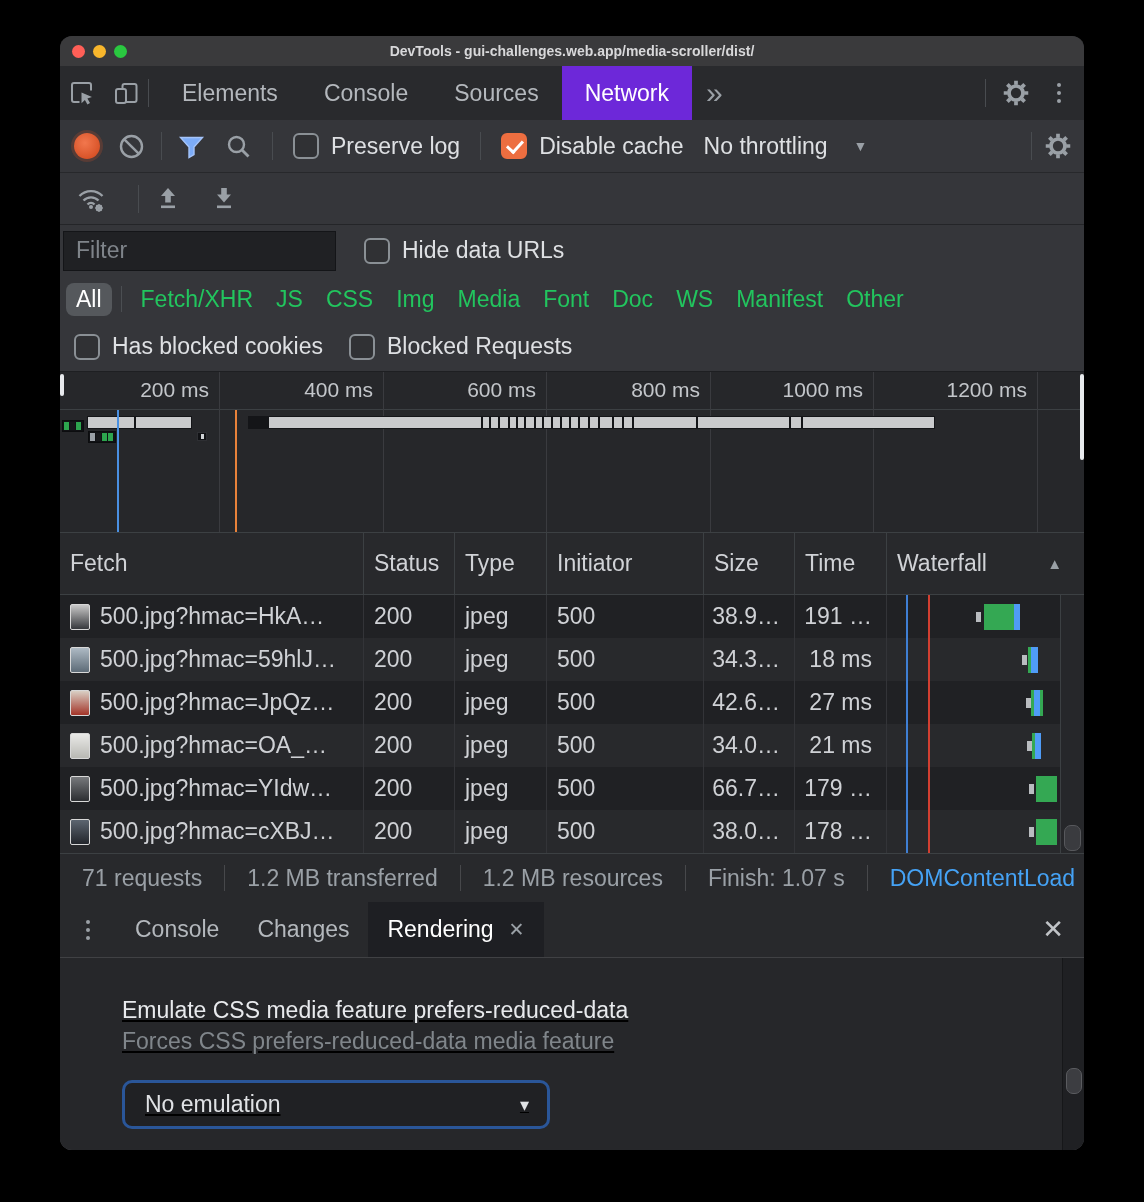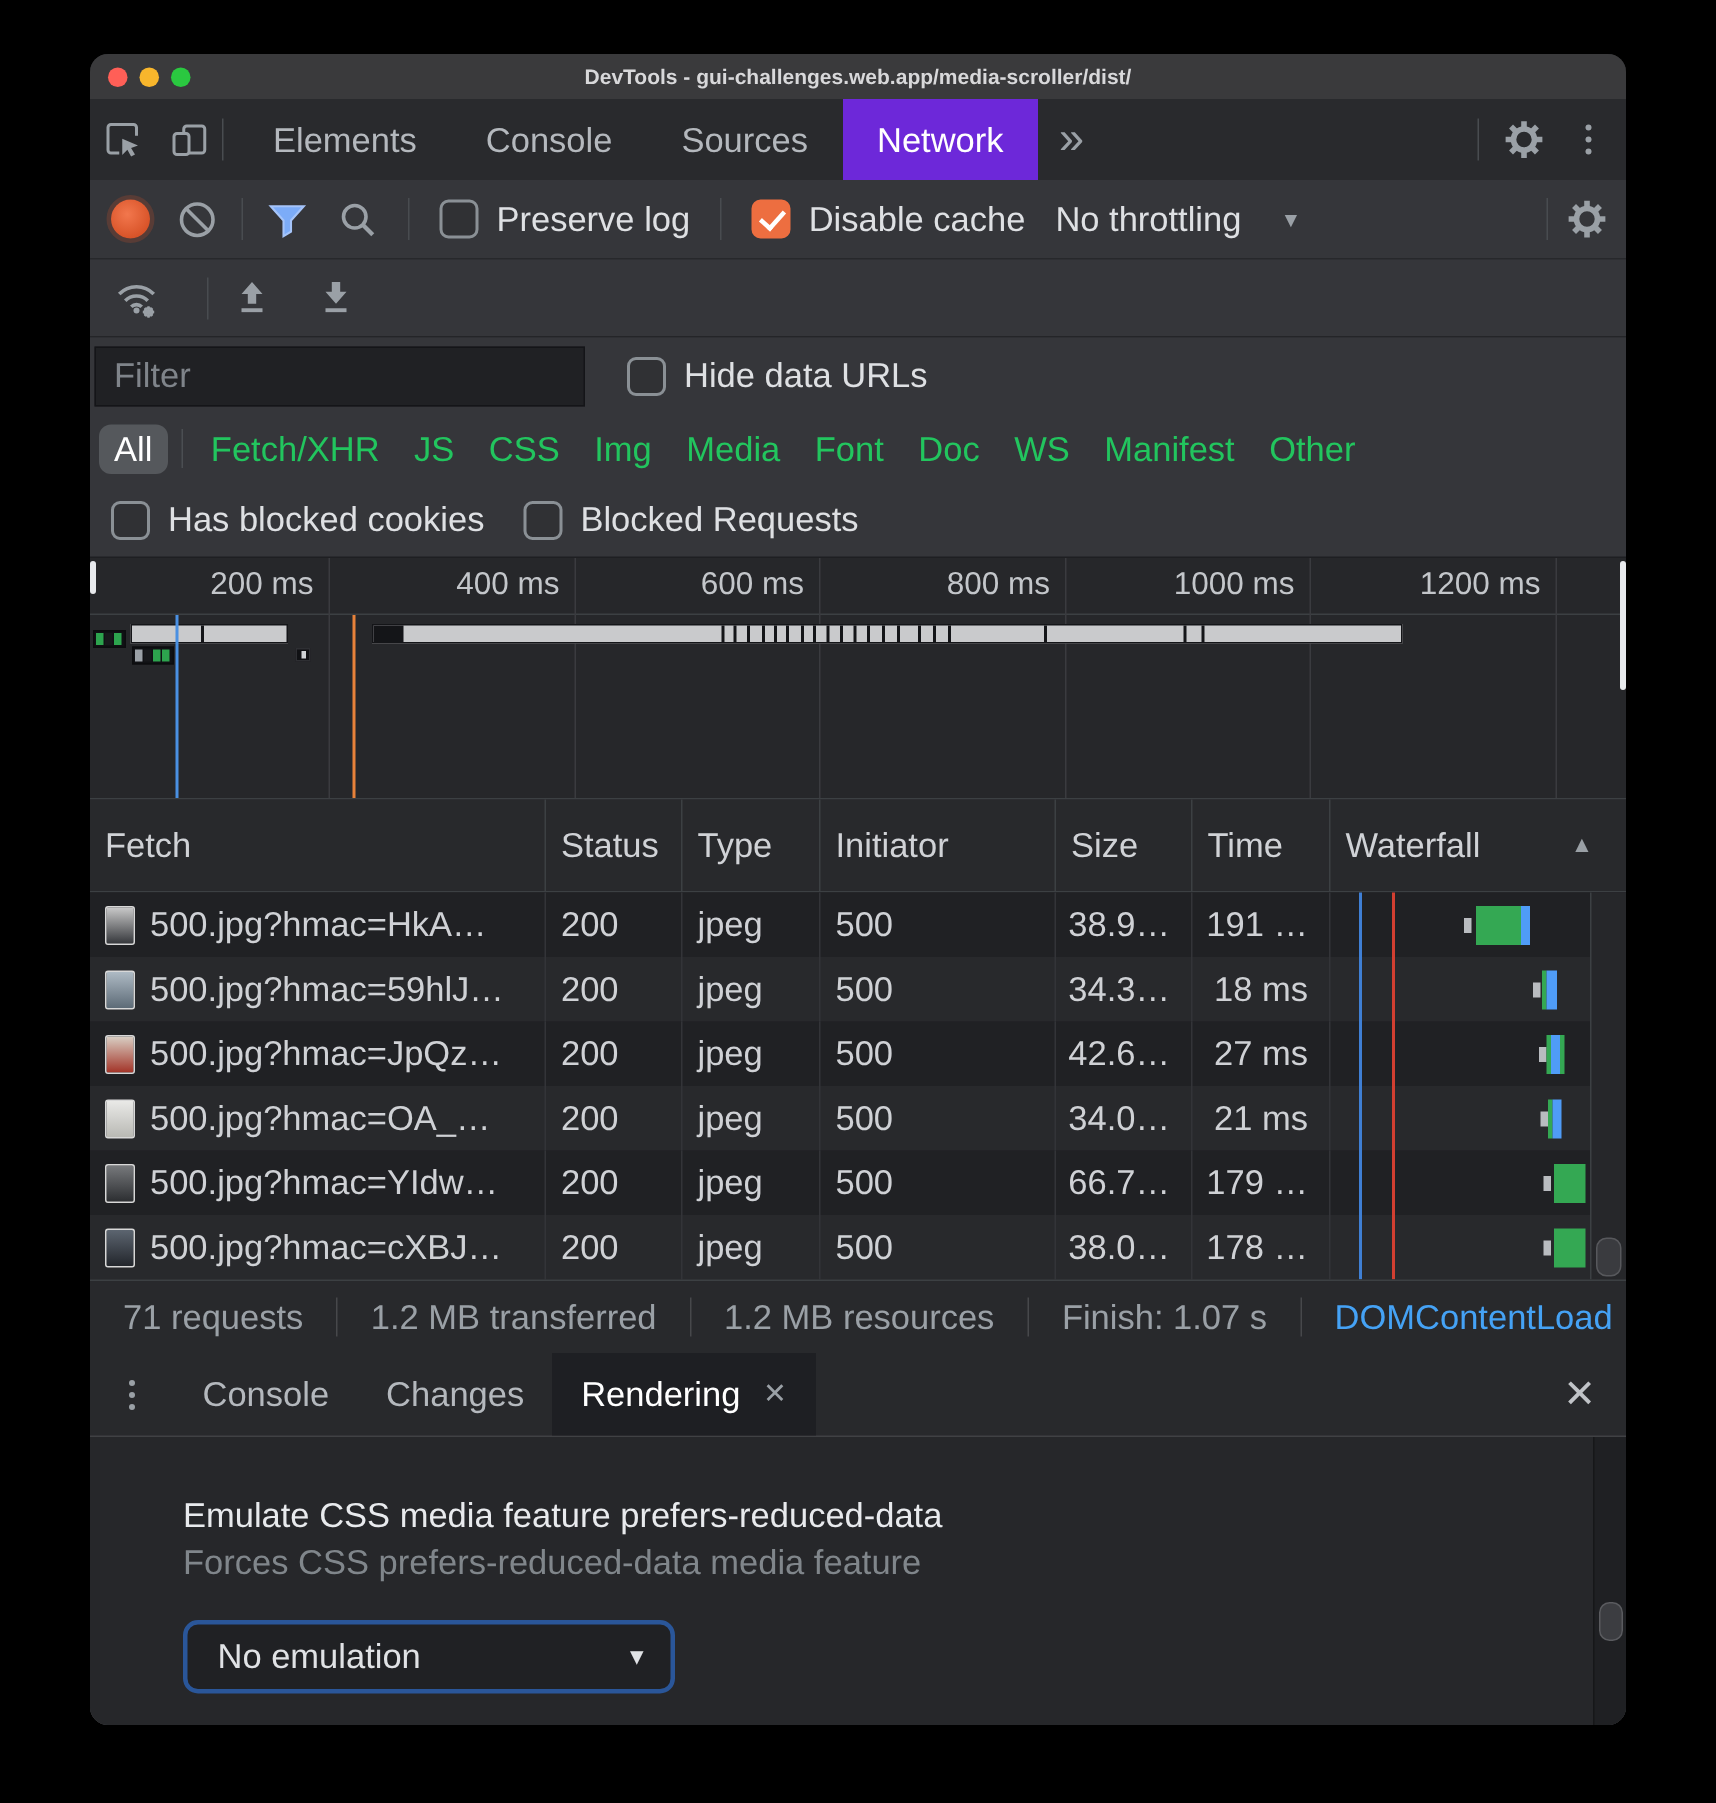--- a/index.html
+++ b/index.html
@@ -38,21 +38,21 @@
   .cb.checked{background:var(--checkbox-checked);border-color:var(--checkbox-checked);}
   .cb.checked::after{content:"";position:absolute;left:7px;top:2px;width:7px;height:13px;
                      border:solid #fff;border-width:0 3px 3px 0;transform:rotate(42deg);}
   .cblabel{font-size:23px;color:#dee0e3;margin-left:12px;}
   .throttle{font-size:23px;color:#dee0e3;margin-left:20px;}
   .caret{font-size:14px;color:#9aa0a6;margin-left:26px;}
   .spacer{flex:1;}
 
   
   .filterrow{top:189px;height:51px;background:#35363a;display:flex;align-items:center;}
-  .filter-input{width:327px;height:40px;margin-left:3px;background:#202124;border:1px solid #141518;
+  .filter-input{width:273px;height:40px;margin-left:3px;background:#202124;border:1px solid #141518;
                 color:#dde0e3;font-size:23px;padding:0 12px;outline:none;}
   .filter-input::placeholder{color:#7f848a;}
 
   
   .pillsrow{top:240px;height:46px;background:#35363a;display:flex;align-items:center;padding-left:6px;}
   .pill{font-size:23px;color:#22c55e;padding:3px 10px;border-radius:8px;margin-right:3px;}
   .pill.active{background:#55585c;color:#ffffff;}
   .pill-divider{width:1px;height:26px;background:#4b4e52;margin:0 9px 0 6px;}
 
   
@@ -107,25 +107,25 @@
   .sum-link{font-size:23px;color:var(--link-blue);}
 
   
   .drawertabs{top:866px;height:56px;background:#28292c;border-bottom:1px solid #404144;display:flex;align-items:stretch;}
   .kebab{display:flex;flex-direction:column;justify-content:center;align-items:center;gap:4px;width:56px;}
   .kebab i{width:4px;height:4px;border-radius:50%;background:#9aa0a6;}
   .dtab{display:flex;align-items:center;padding:0 19px;font-size:23px;color:#b4b8bd;}
   .dtab.active{background:#1e1f23;color:#ffffff;}
   .dtab .tab-x{font-size:19px;color:#9aa0a6;margin-left:15px;}
   .drawer-close{margin-left:auto;display:flex;align-items:center;padding:0 20px;font-size:26px;color:#c0c3c7;}
-  .drawercontent{top:922px;height:192px;background:#26272a;}
+  .drawercontent{top:922px;height:192px;background:#26272a;text-decoration:underline;}
   .rc{padding:36px 0 0 62px;}
   .rc-title{font-size:23px;line-height:32px;color:#e8eaed;}
   .rc-sub{font-size:23px;line-height:30px;color:#80868b;}
-  .selectbox{margin-top:24px;width:328px;height:49px;border:3px solid #2a5699;border-radius:10px;background:#202124;
+  .selectbox{margin-top:24px;width:428px;height:49px;border:3px solid #2a5699;border-radius:10px;background:#202124;
              display:flex;align-items:center;justify-content:space-between;padding:0 18px 0 20px;}
   .selectbox .val{font-size:23px;color:#e0e2e5;}
   .selectbox .sc{font-size:18px;color:#e0e2e5;}
   .dr-gutter{position:absolute;top:0;bottom:0;right:0;width:22px;background:#1f2023;border-left:1px solid #161719;}
   .dr-thumb{position:absolute;right:2px;top:110px;width:16px;height:26px;border-radius:7px;background:#3c3d41;border:1px solid #5a5b5f;}
   svg{display:block;}
 </style>
 </head>
 <body>
 

